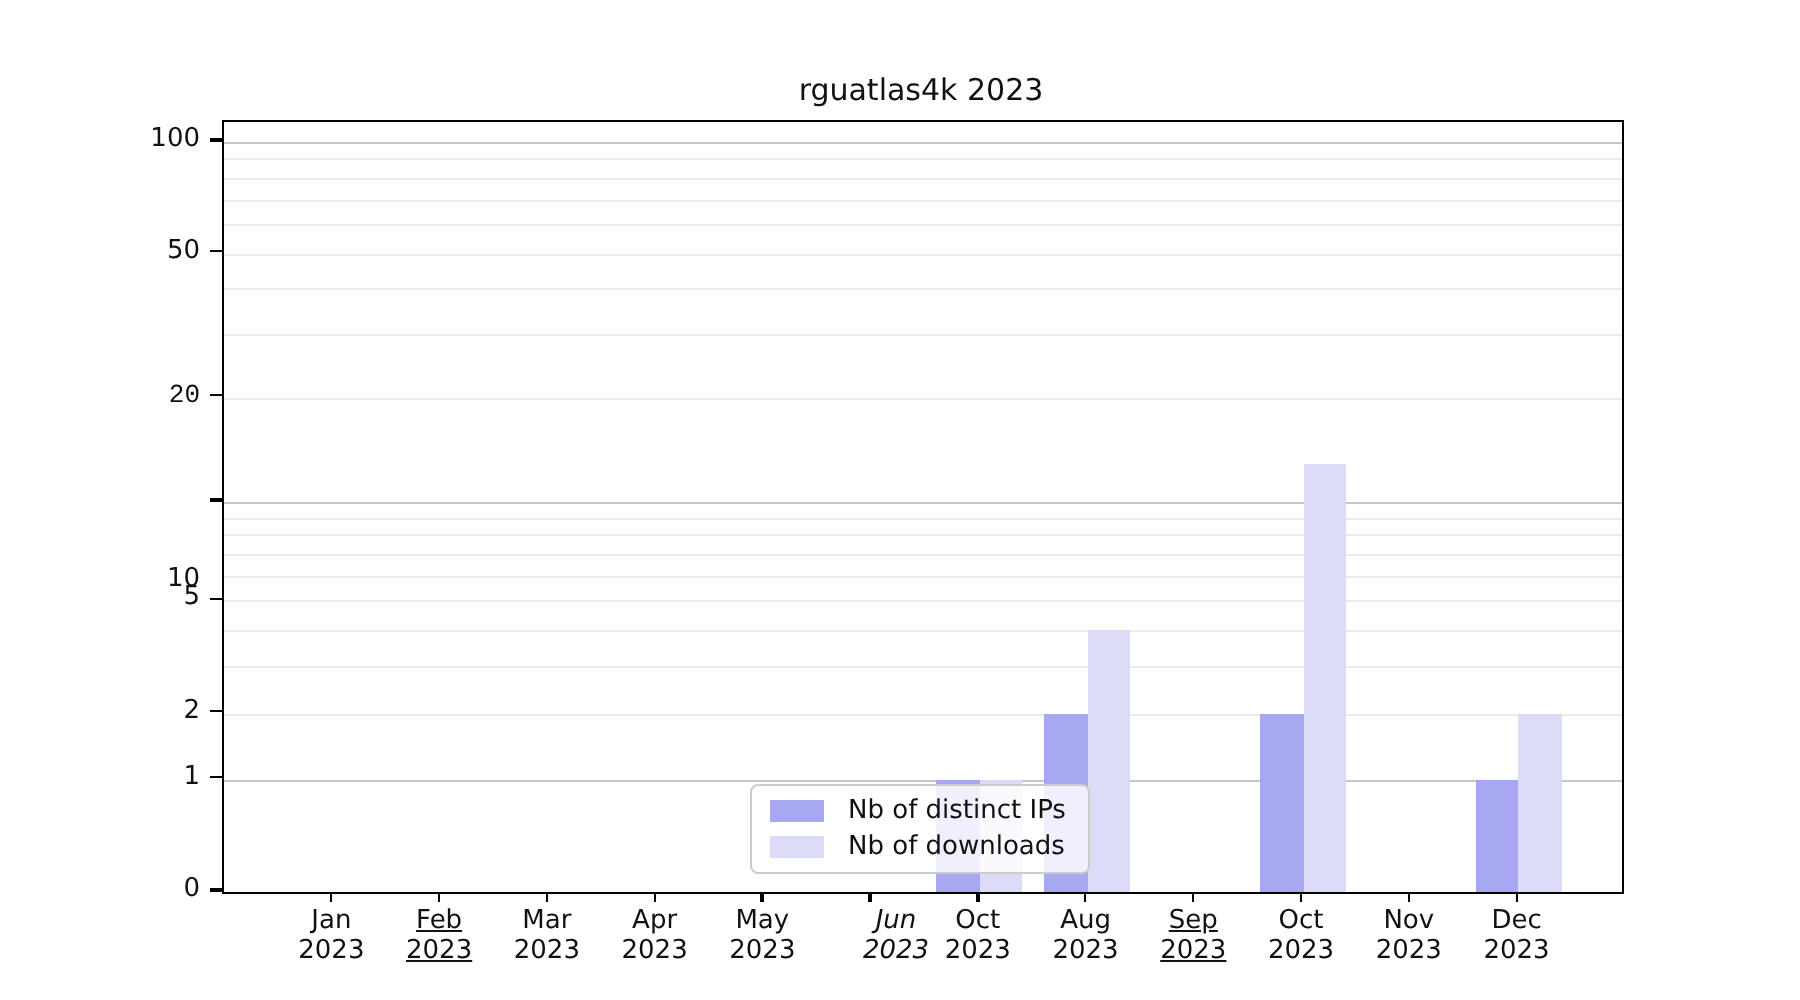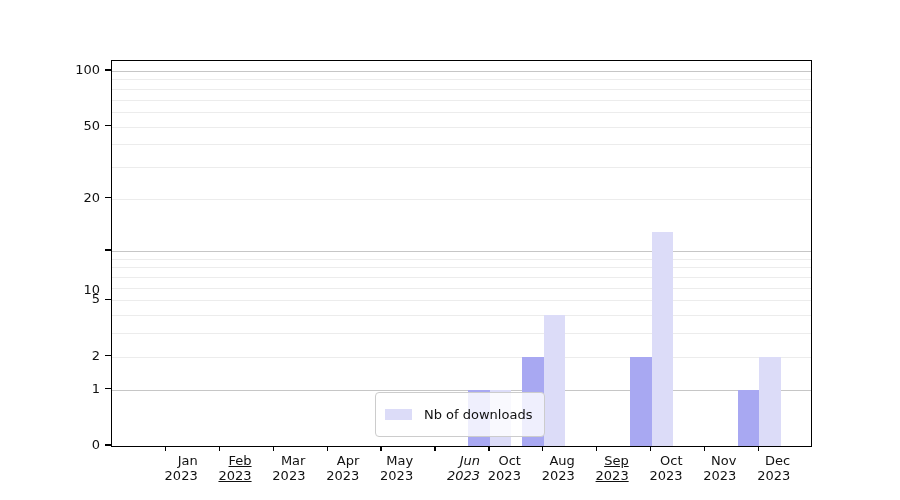--- a/index.html
+++ b/index.html
@@ -18,36 +18,37 @@
   .gridline{position:absolute;left:0;width:100%;height:1px;}
   .gridline.minor{background:#ececec;}
   .gridline.major{background:#c6c6c6;}
   .bar{position:absolute;bottom:0;}
   .ytick-label{
     position:absolute;width:52px;text-align:right;font-size:13px;line-height:16px;color:#111;
   }
   .ytick-mark{position:absolute;width:6px;height:1.4px;background:#000;}
   .xtick-mark{position:absolute;width:1.4px;height:5px;background:#000;}
   .xtick-label{
-    position:absolute;width:64px;text-align:right;font-size:13px;line-height:15px;color:#111;
+    position:absolute;width:64px;text-align:center;font-size:13px;line-height:15px;color:#111;
   }
   .legend{
     position:absolute;left:375px;top:392px;width:170px;height:45px;
     background:rgba(255,255,255,0.82);border:1px solid #cccccc;border-radius:4px;
     box-sizing:border-box;display:flex;flex-direction:column;justify-content:center;
     gap:3px;padding:4px 9px;z-index:5;
   }
   .legend-row{display:flex;align-items:center;}
   .legend-swatch{width:27px;height:11px;margin-right:12px;flex:0 0 auto;}
   .legend-label{font-size:13px;white-space:nowrap;color:#111;}
 </style>
 </head>
 <body>
 
 <div id="figure">
+  <div class="chart-title">rguatlas4k 2023</div>
 
   <div class="plot" id="plot">
     <div id="grid-layer">
         <div class="gridline minor" style="top: 295.733px;"></div>
         <div class="gridline minor" style="top: 272.357px;"></div>
         <div class="gridline minor" style="top: 254.226px;"></div>
         <div class="gridline minor" style="top: 239.411px;"></div>
         <div class="gridline minor" style="top: 226.886px;"></div>
         <div class="gridline minor" style="top: 216.036px;"></div>
         <div class="gridline minor" style="top: 206.465px;"></div>
@@ -81,21 +82,21 @@
       <div class="ytick-label" style="left: 48px; top: 437px;">0</div>
       <div class="ytick-mark" style="left: 105px; top: 387.979px;"></div>
       <div class="ytick-label" style="left: 48px; top: 380.679px;">1</div>
       <div class="ytick-mark" style="left: 105px; top: 355.033px;"></div>
       <div class="ytick-label" style="left: 48px; top: 347.733px;">2</div>
       <div class="ytick-mark" style="left: 105px; top: 298.711px;"></div>
       <div class="ytick-label" style="left: 48px; top: 291.411px;">5</div>
       <div class="ytick-mark" style="left: 105px; top: 249.46px;"></div>
       <div class="ytick-label" style="left: 48px; top: 242.16px; margin-top: 40px;">10</div>
       <div class="ytick-mark" style="left: 105px; top: 196.918px;"></div>
-      <div class="ytick-label" style="left: 48px; top: 189.618px;">20</div>
+      <div class="ytick-label" style="left: 48px; top: 189.618px; font-family: Liberation Mono, monospace;">20</div>
       <div class="ytick-mark" style="left: 105px; top: 124.821px;"></div>
       <div class="ytick-label" style="left: 48px; top: 117.521px;">50</div>
       <div class="ytick-mark" style="left: 105px; top: 69.3px;"></div>
       <div class="ytick-label" style="left: 48px; top: 62px;">100</div>
     </div>
   <div id="x-axis">
       <div class="xtick-mark" style="left: 165px; top: 446.4px;"></div>
       <div class="xtick-label" style="left: 133.7px; top: 453px;">
         <div>Jan</div>
         <div>2023</div>
@@ -152,17 +153,21 @@
       </div>
       <div class="xtick-mark" style="left: 757.57px; top: 446.4px;"></div>
       <div class="xtick-label" style="left: 726.27px; top: 453px;">
         <div>Dec</div>
         <div>2023</div>
       </div>
     </div>
 
   <div class="legend">
     <div class="legend-row">
+      <span class="legend-swatch" id="swatch-0" style="background: rgb(168, 168, 242);"></span>
+      <span class="legend-label">Nb of distinct IPs</span>
+    </div>
+    <div class="legend-row">
       <span class="legend-swatch" id="swatch-1" style="background: rgb(220, 220, 248);"></span>
       <span class="legend-label">Nb of downloads</span>
     </div>
   </div>
 </div>
 
 </body></html>

